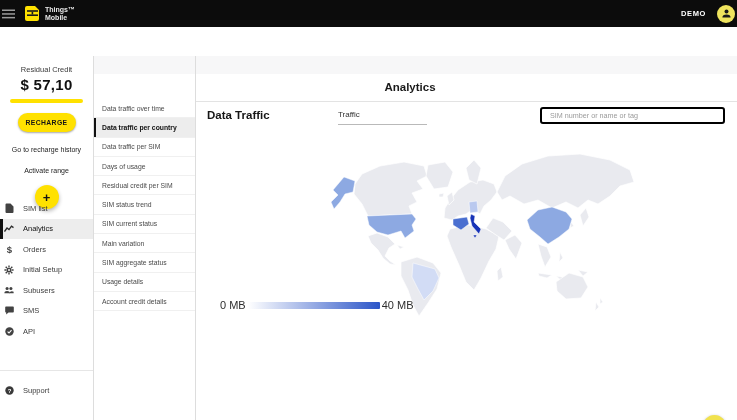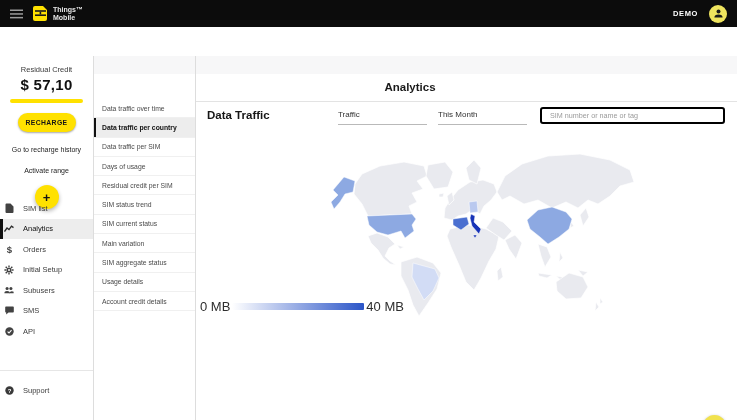--- a/index.html
+++ b/index.html
@@ -1,21 +1,21 @@
 <!DOCTYPE html>
 <html><head>
 <meta charset="utf-8">
 <style>
   * { box-sizing: border-box; margin: 0; padding: 0; }
   html,body { width: 737px; height: 420px; overflow: hidden; background: #fff;
     font-family: "Liberation Sans", sans-serif; }
 
   
   .topbar { height: 27px; background: #0c0c0c; display: flex; align-items: center;
-    padding: 0 10px; }
+    padding: 0 2px; }
   .hamburger { margin-right: 9px; display: flex; }
   .brand { display: flex; align-items: center; gap: 4px; }
   .brand-text { color: #e8e8e8; font-size: 7px; font-weight: bold; line-height: 7.5px; }
   .topbar-spacer { flex: 1; }
   .demo-label { color: #fff; font-size: 7.5px; font-weight: bold; letter-spacing: .6px;
     margin-right: 11px; }
   .avatar { width: 18px; height: 18px; border-radius: 50%; background: #efe45e;
     display: flex; align-items: center; justify-content: center; }
 
   
@@ -81,22 +81,22 @@
     border: 2px solid #000000; border-radius: 3px; display: flex; align-items: center; }
   .search-box input { border: none; outline: none; width: 100%; height: 100%;
     font-family: inherit; font-size: 7.2px; padding: 0 8px; color: #333;
     background: transparent; }
   .search-box input::placeholder { color: #9a9a9a; }
 
   .map-wrap { position: absolute; top: 76px; left: 104px; width: 416px; height: 188px; }
   .map-base { stroke: #fff; stroke-width: .7; }
   .map-hl { stroke: #fff; stroke-width: .5; cursor: pointer; }
 
-  .legend { position: absolute; top: 243px; left: 4px; display: flex;
-    align-items: center; gap: 2px; font-size: 13px; color: #2e2e2e; }
+  .legend { position: absolute; top: 243px; left: 24px; display: flex;
+    align-items: center; gap: 2px; font-size: 11px; color: #2e2e2e; }
   .legend-bar { width: 132px; height: 7px; border-radius: 1px; }
 
   .fab-grid { position: absolute; right: 11px; bottom: 11px; width: 23px; height: 23px;
     border-radius: 50%; background: #f1e24e; display: flex; align-items: center;
     justify-content: center; box-shadow: 0 1px 3px rgba(0,0,0,.35); cursor: pointer; }
 </style>
 </head>
 <body>
 
 <header class="topbar">
@@ -269,21 +269,20 @@
     </div>
   </nav>
 
   <main class="main">
     <div class="topstrip"></div>
     <div class="main-title">Analytics</div>
     <div class="main-divider"></div>
 
     <div class="section-title">Data Traffic</div>
     <div class="mat-select sel-traffic">Traffic</div>
-    <div class="mat-select sel-period">This Month</div>
     <div class="search-box">
       <input type="text" placeholder="SIM number or name or tag" style="">
     </div>
 
     <div class="map-wrap">
       <svg width="416" height="188" viewBox="0 0 416 188">
 
         <g>
           <path class="map-base" d="M55,52 L62,42 L80,34 L104,30 L124,34 L127,44 L117,49 L123,57 L112,61 L117,70 L109,74 L112,82 L68,84 L62,72 L54,62 Z" fill="#e9eaef"></path>
           <path class="map-base" d="M128,33 L145,30 L153,40 L148,55 L134,57 L126,44 Z" fill="#e9eaef"></path>

